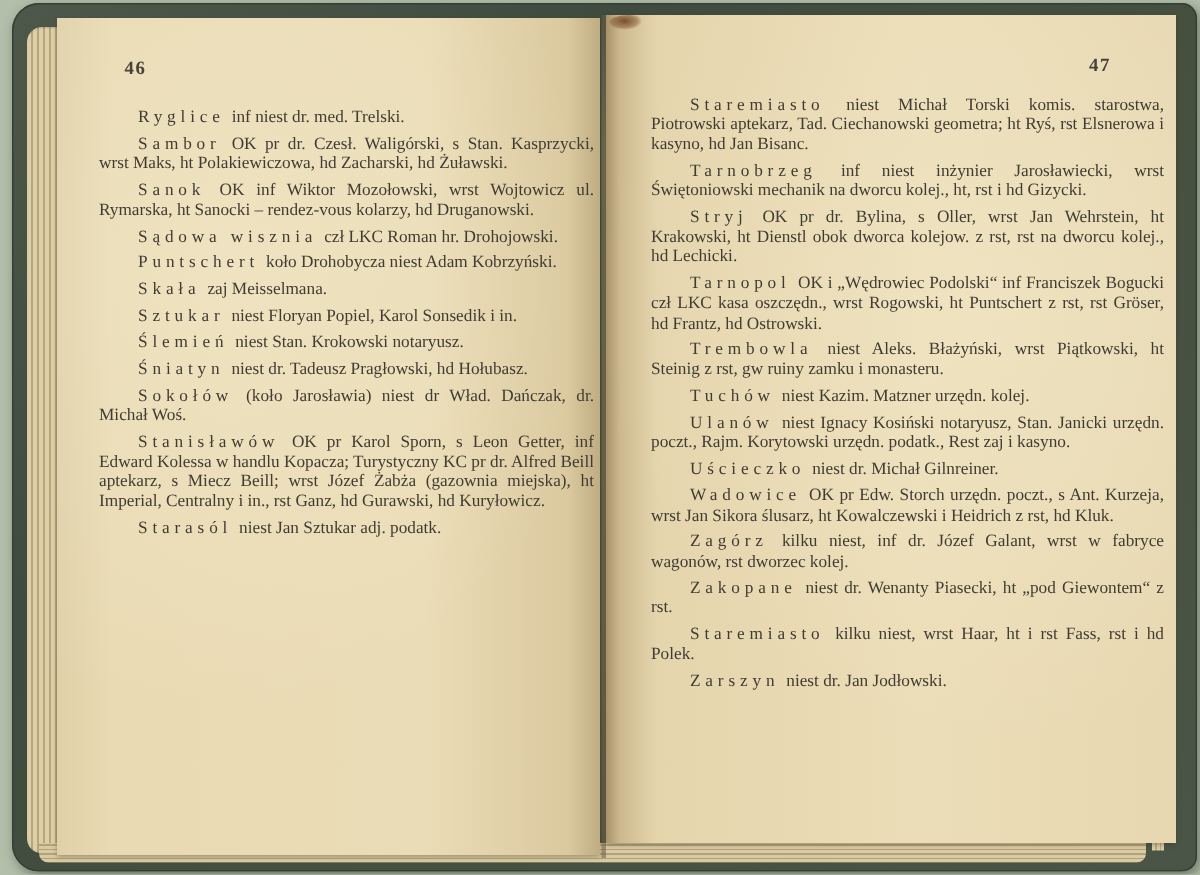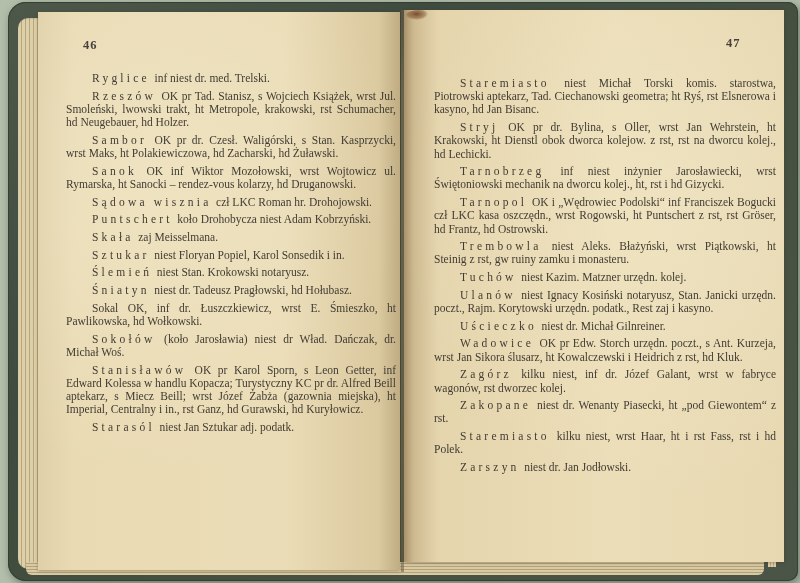--- a/index.html
+++ b/index.html
@@ -63,59 +63,57 @@
     letter-spacing:1px;
   }
   .pn-left{left:45px;top:26px;}
   .pn-right{left:322px;top:26px;}
   .content{
     position:absolute;color:#413c33;
     font-size:11.5px;line-height:13.2px;
     text-align:justify;
   }
   .content-left{left:28px;width:330px;top:60px;}
-  .content-right{left:30px;width:342px;top:67px;}
+  .content-right{left:30px;width:342px;top:54px;}
   p.entry{margin:0 0 4.5px 0;text-indent:26px;}
   .town{white-space:nowrap;}
   .town.spaced{letter-spacing:.28em;margin-right:.15em;}
 </style>
 </head>
 <body>
 
 <div class="book">
   <div class="edge-left"></div>
   <div class="edge-bottom"></div>
   <div class="edge-right"></div>
 
   <div class="page page-left">
     <div class="pagenum pn-left">46</div>
     <div id="content-left" class="content content-left">
         <p class="entry"><span class="town spaced">Ryglice</span> inf niest dr. med. Trelski.</p>
-        <p class="entry"><span class="town spaced">Rzeszów</span> OK pr Tad. Stanisz, s Wojciech Książek, wrst Jul. Smoleński, lwowski trakt, ht Metropole, krakowski, rst Schumacher, hd Neugebauer, hd Holzer.</p>
         <p class="entry"><span class="town spaced">Sambor</span> OK pr dr. Czesł. Waligórski, s Stan. Kasprzycki, wrst Maks, ht Polakiewiczowa, hd Zacharski, hd Żuławski.</p>
         <p class="entry"><span class="town spaced">Sanok</span> OK inf Wiktor Mozołowski, wrst Wojtowicz ul. Rymarska, ht Sanocki – rendez-vous kolarzy, hd Druganowski.</p>
         <p class="entry"><span class="town spaced">Sądowa wisznia</span> czł LKC Roman hr. Drohojowski.</p>
         <p class="entry"><span class="town spaced">Puntschert</span> koło Drohobycza niest Adam Kobrzyński.</p>
         <p class="entry"><span class="town spaced">Skała</span> zaj Meisselmana.</p>
         <p class="entry"><span class="town spaced">Sztukar</span> niest Floryan Popiel, Karol Sonsedik i in.</p>
         <p class="entry"><span class="town spaced">Ślemień</span> niest Stan. Krokowski notaryusz.</p>
         <p class="entry"><span class="town spaced">Śniatyn</span> niest dr. Tadeusz Pragłowski, hd Hołubasz.</p>
-        <p class="entry"><span class="town">Sokal</span> OK, inf dr. Łuszczkiewicz, wrst E. Śmieszko, ht Pawlikowska, hd Wołkowski.</p>
         <p class="entry"><span class="town spaced">Sokołów</span> (koło Jarosławia) niest dr Wład. Dańczak, dr. Michał Woś.</p>
         <p class="entry"><span class="town spaced">Stanisławów</span> OK pr Karol Sporn, s Leon Getter, inf Edward Kolessa w handlu Kopacza; Turystyczny KC pr dr. Alfred Beill aptekarz, s Miecz Beill; wrst Józef Żabża (gazownia miejska), ht Imperial, Centralny i in., rst Ganz, hd Gurawski, hd Kuryłowicz.</p>
         <p class="entry"><span class="town spaced">Starasól</span> niest Jan Sztukar adj. podatk.</p>
       </div>
   </div>
 
   <div class="page page-right">
     <div class="pagenum pn-right">47</div>
     <div id="content-right" class="content content-right">
         <p class="entry"><span class="town spaced">Staremiasto</span> niest Michał Torski komis. starostwa, Piotrowski aptekarz, Tad. Ciechanowski geometra; ht Ryś, rst Elsnerowa i kasyno, hd Jan Bisanc.</p>
+        <p class="entry"><span class="town spaced">Tarnobrzeg</span> inf niest inżynier Jarosławiecki, wrst Świętoniowski mechanik na dworcu kolej., ht, rst i hd Gizycki.</p>
         <p class="entry"><span class="town spaced">Stryj</span> OK pr dr. Bylina, s Oller, wrst Jan Wehrstein, ht Krakowski, ht Dienstl obok dworca kolejow. z rst, rst na dworcu kolej., hd Lechicki.</p>
-        <p class="entry"><span class="town spaced">Tarnobrzeg</span> inf niest inżynier Jarosławiecki, wrst Świętoniowski mechanik na dworcu kolej., ht, rst i hd Gizycki.</p>
         <p class="entry"><span class="town spaced">Tarnopol</span> OK i „Wędrowiec Podolski“ inf Franciszek Bogucki czł LKC kasa oszczędn., wrst Rogowski, ht Puntschert z rst, rst Gröser, hd Frantz, hd Ostrowski.</p>
         <p class="entry"><span class="town spaced">Trembowla</span> niest Aleks. Błażyński, wrst Piątkowski, ht Steinig z rst, gw ruiny zamku i monasteru.</p>
         <p class="entry"><span class="town spaced">Tuchów</span> niest Kazim. Matzner urzędn. kolej.</p>
         <p class="entry"><span class="town spaced">Ulanów</span> niest Ignacy Kosiński notaryusz, Stan. Janicki urzędn. poczt., Rajm. Korytowski urzędn. podatk., Rest zaj i kasyno.</p>
         <p class="entry"><span class="town spaced">Uścieczko</span> niest dr. Michał Gilnreiner.</p>
         <p class="entry"><span class="town spaced">Wadowice</span> OK pr Edw. Storch urzędn. poczt., s Ant. Kurzeja, wrst Jan Sikora ślusarz, ht Kowalczewski i Heidrich z rst, hd Kluk.</p>
         <p class="entry"><span class="town spaced">Zagórz</span> kilku niest, inf dr. Józef Galant, wrst w fabryce wagonów, rst dworzec kolej.</p>
         <p class="entry"><span class="town spaced">Zakopane</span> niest dr. Wenanty Piasecki, ht „pod Giewontem“ z rst.</p>
         <p class="entry"><span class="town spaced">Staremiasto</span> kilku niest, wrst Haar, ht i rst Fass, rst i hd Polek.</p>
         <p class="entry"><span class="town spaced">Zarszyn</span> niest dr. Jan Jodłowski.</p>

